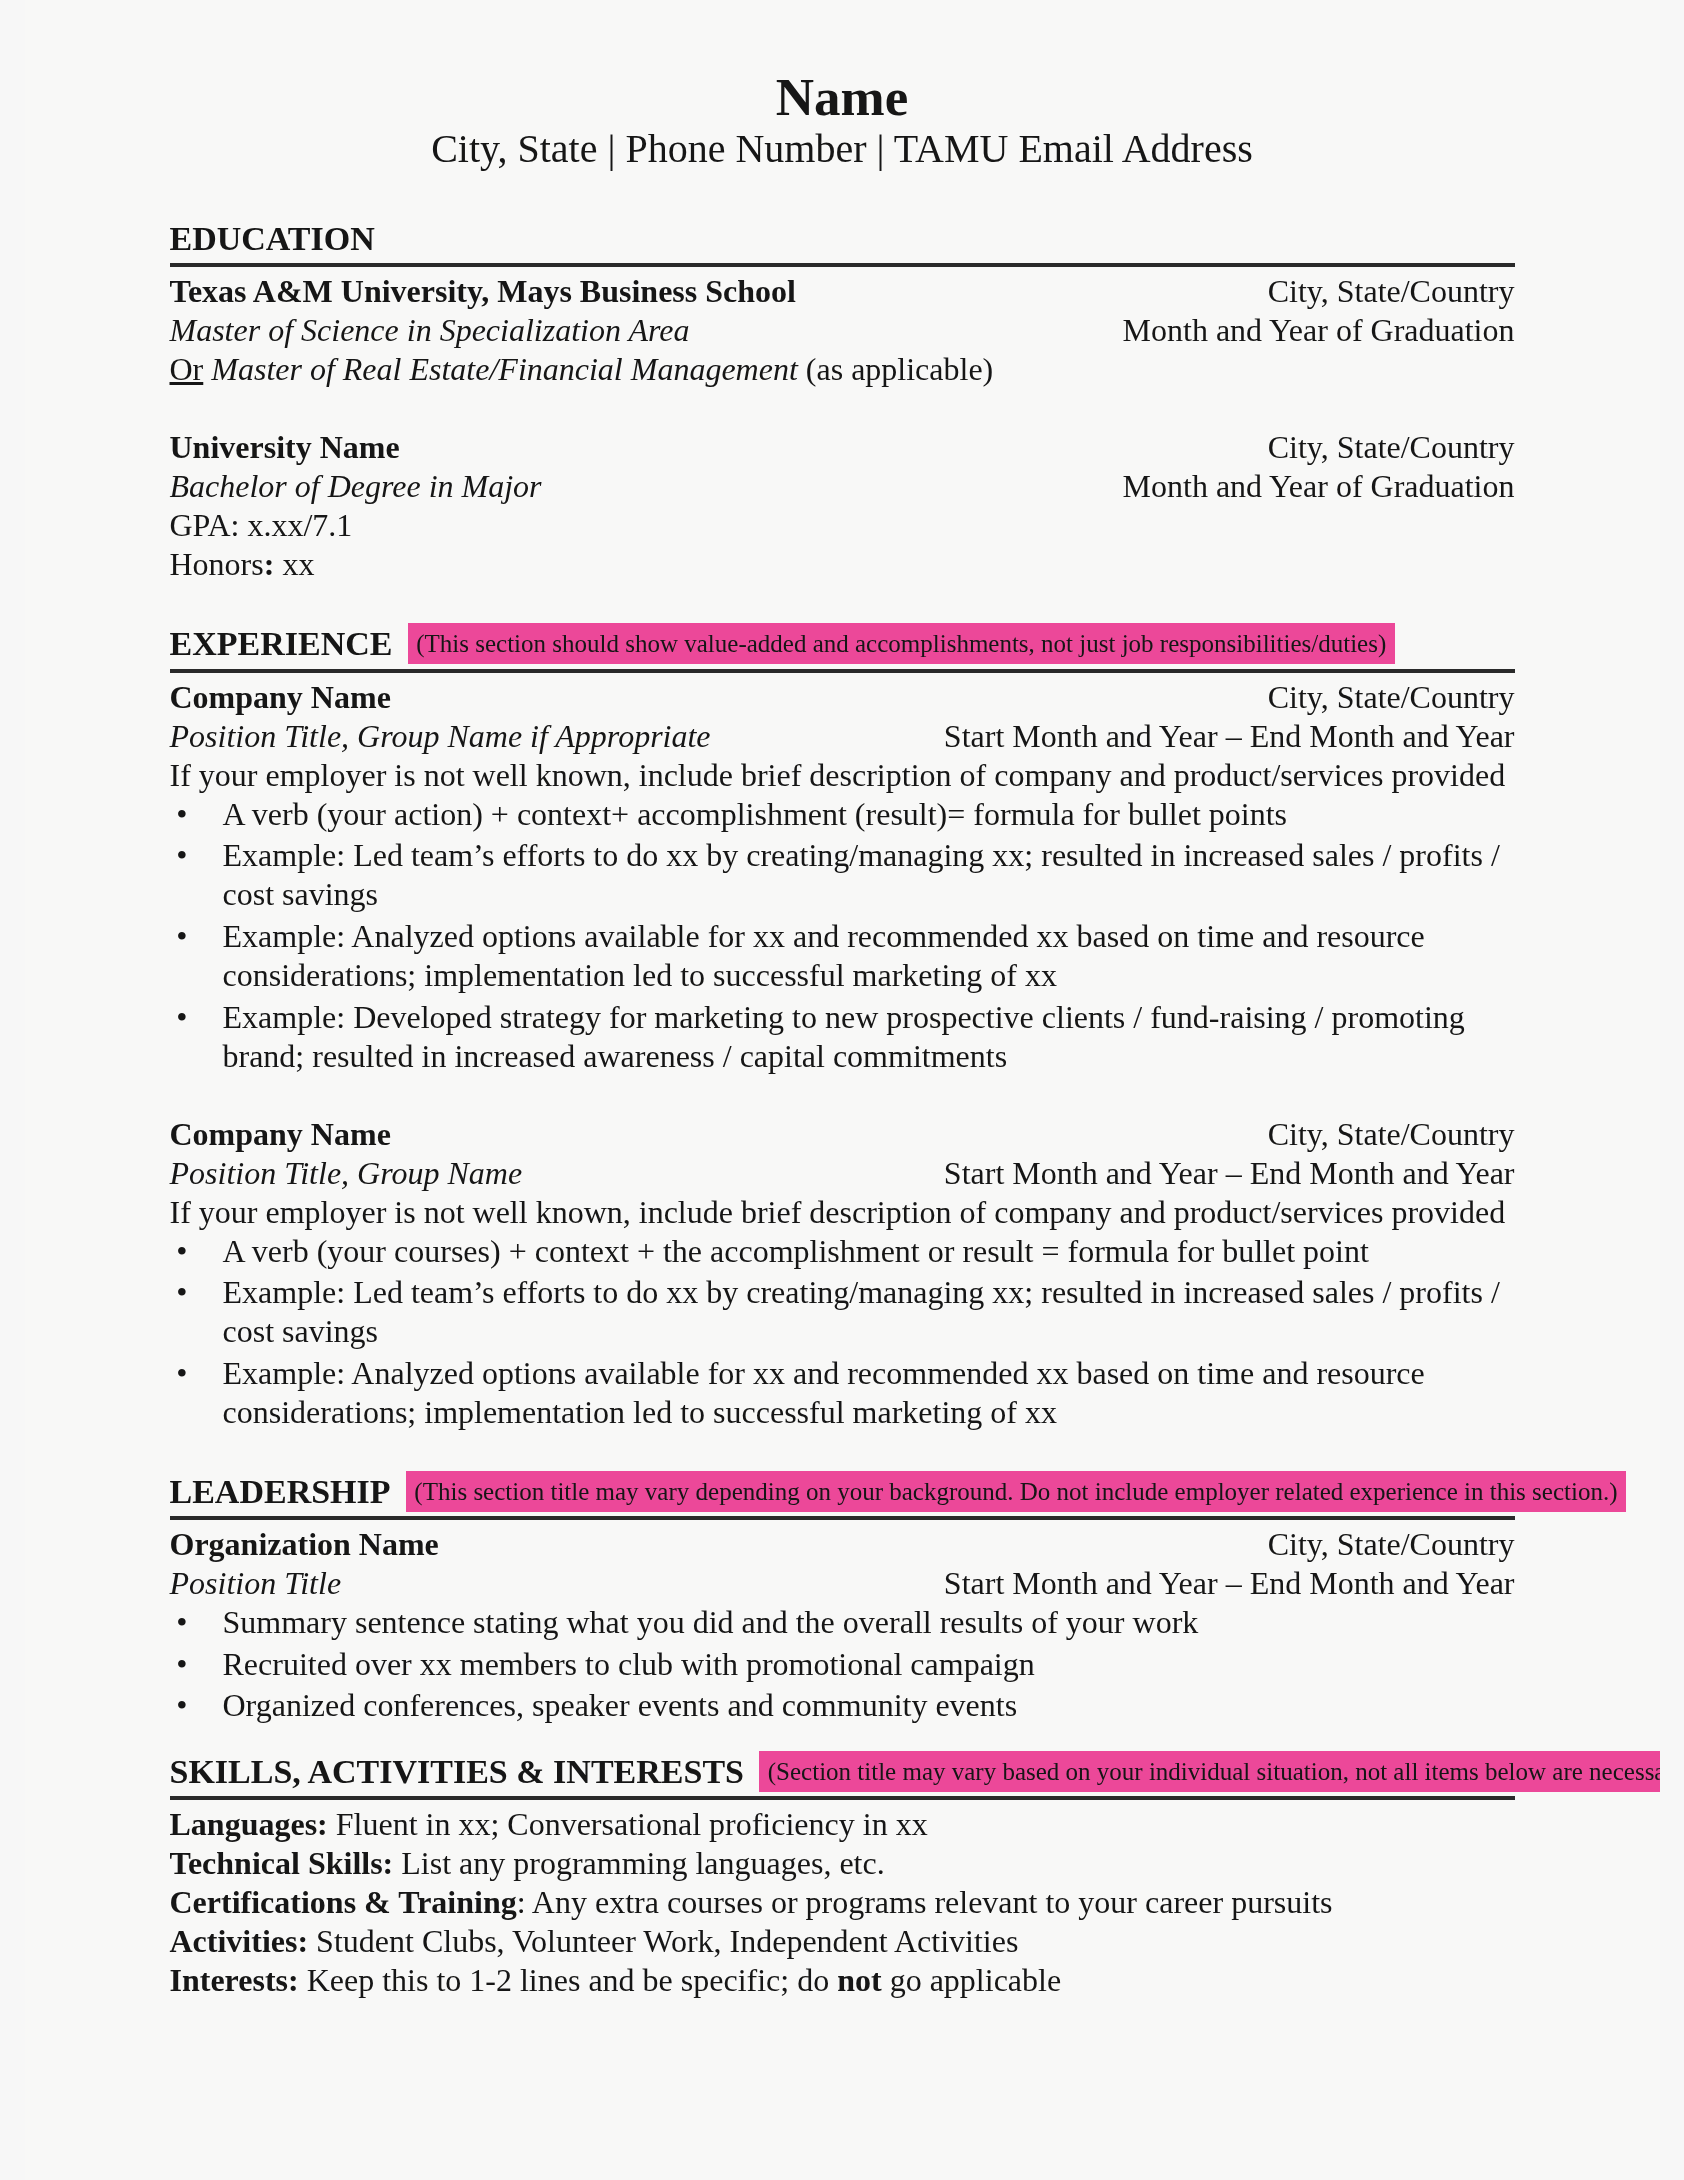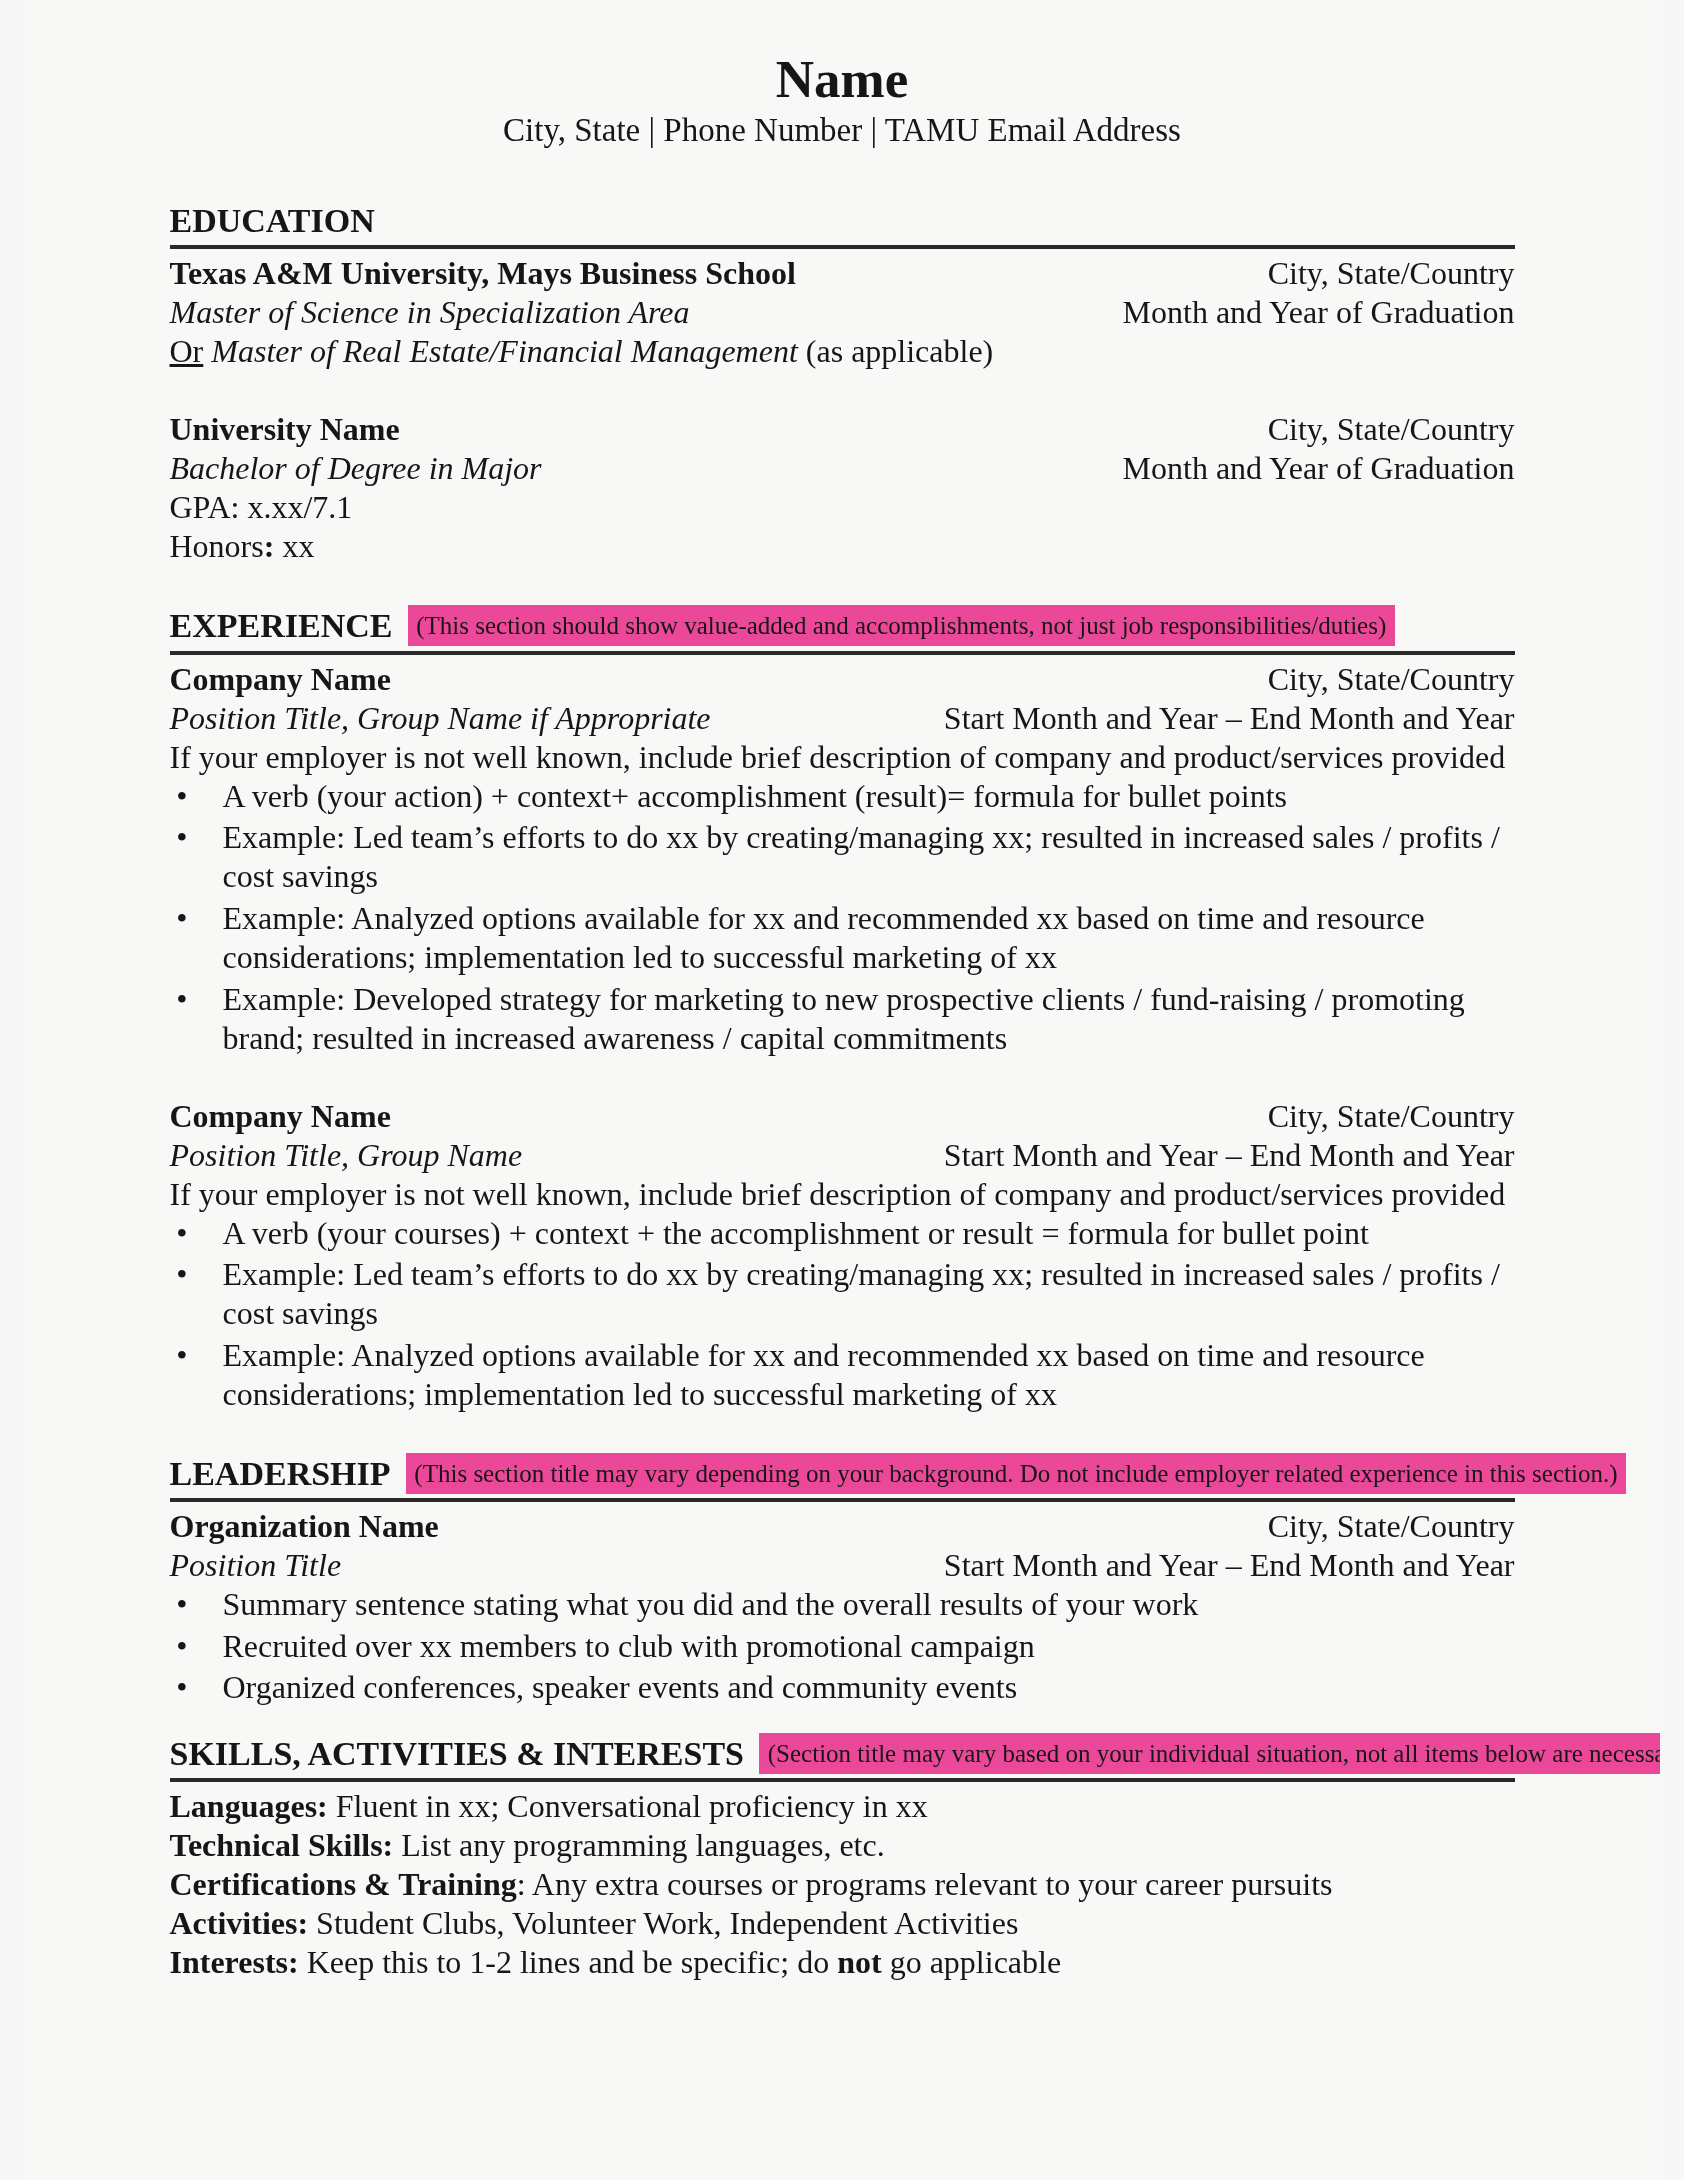--- a/index.html
+++ b/index.html
@@ -5,27 +5,27 @@
   html,body{margin:0;padding:0;background:#f7f7f7;}
   .page{
     position:relative;
     width:1635px;height:2181px;
     margin:0 auto;
     background:#f8f8f7;
     color:#161616;
     font-family:"Liberation Serif","DejaVu Serif",serif;
     font-size:32px;line-height:39px;
     box-sizing:border-box;
-    padding:49px 145px 0 145px;
+    padding:67px 145px 0 145px;
     overflow:hidden;
   }
   
   .doc-header{text-align:center;}
   .doc-name{font-size:53px;font-weight:bold;line-height:60px;margin:0;}
-  .doc-contact{font-size:33px;line-height:43px;}
+  .doc-contact{font-size:40px;line-height:43px;}
   
   .section{margin-top:39px;}
   .section.first{margin-top:48px;}
   .section.tight{margin-top:25.6px;}
   .sec-head{
     display:flex;align-items:center;gap:15.3px;
     border-bottom:4.3px solid #2a2a2a;
     padding-bottom:4.3px;margin-bottom:5.1px;
   }
   .sec-title{font-weight:bold;font-size:34px;line-height:41px;white-space:nowrap;}

